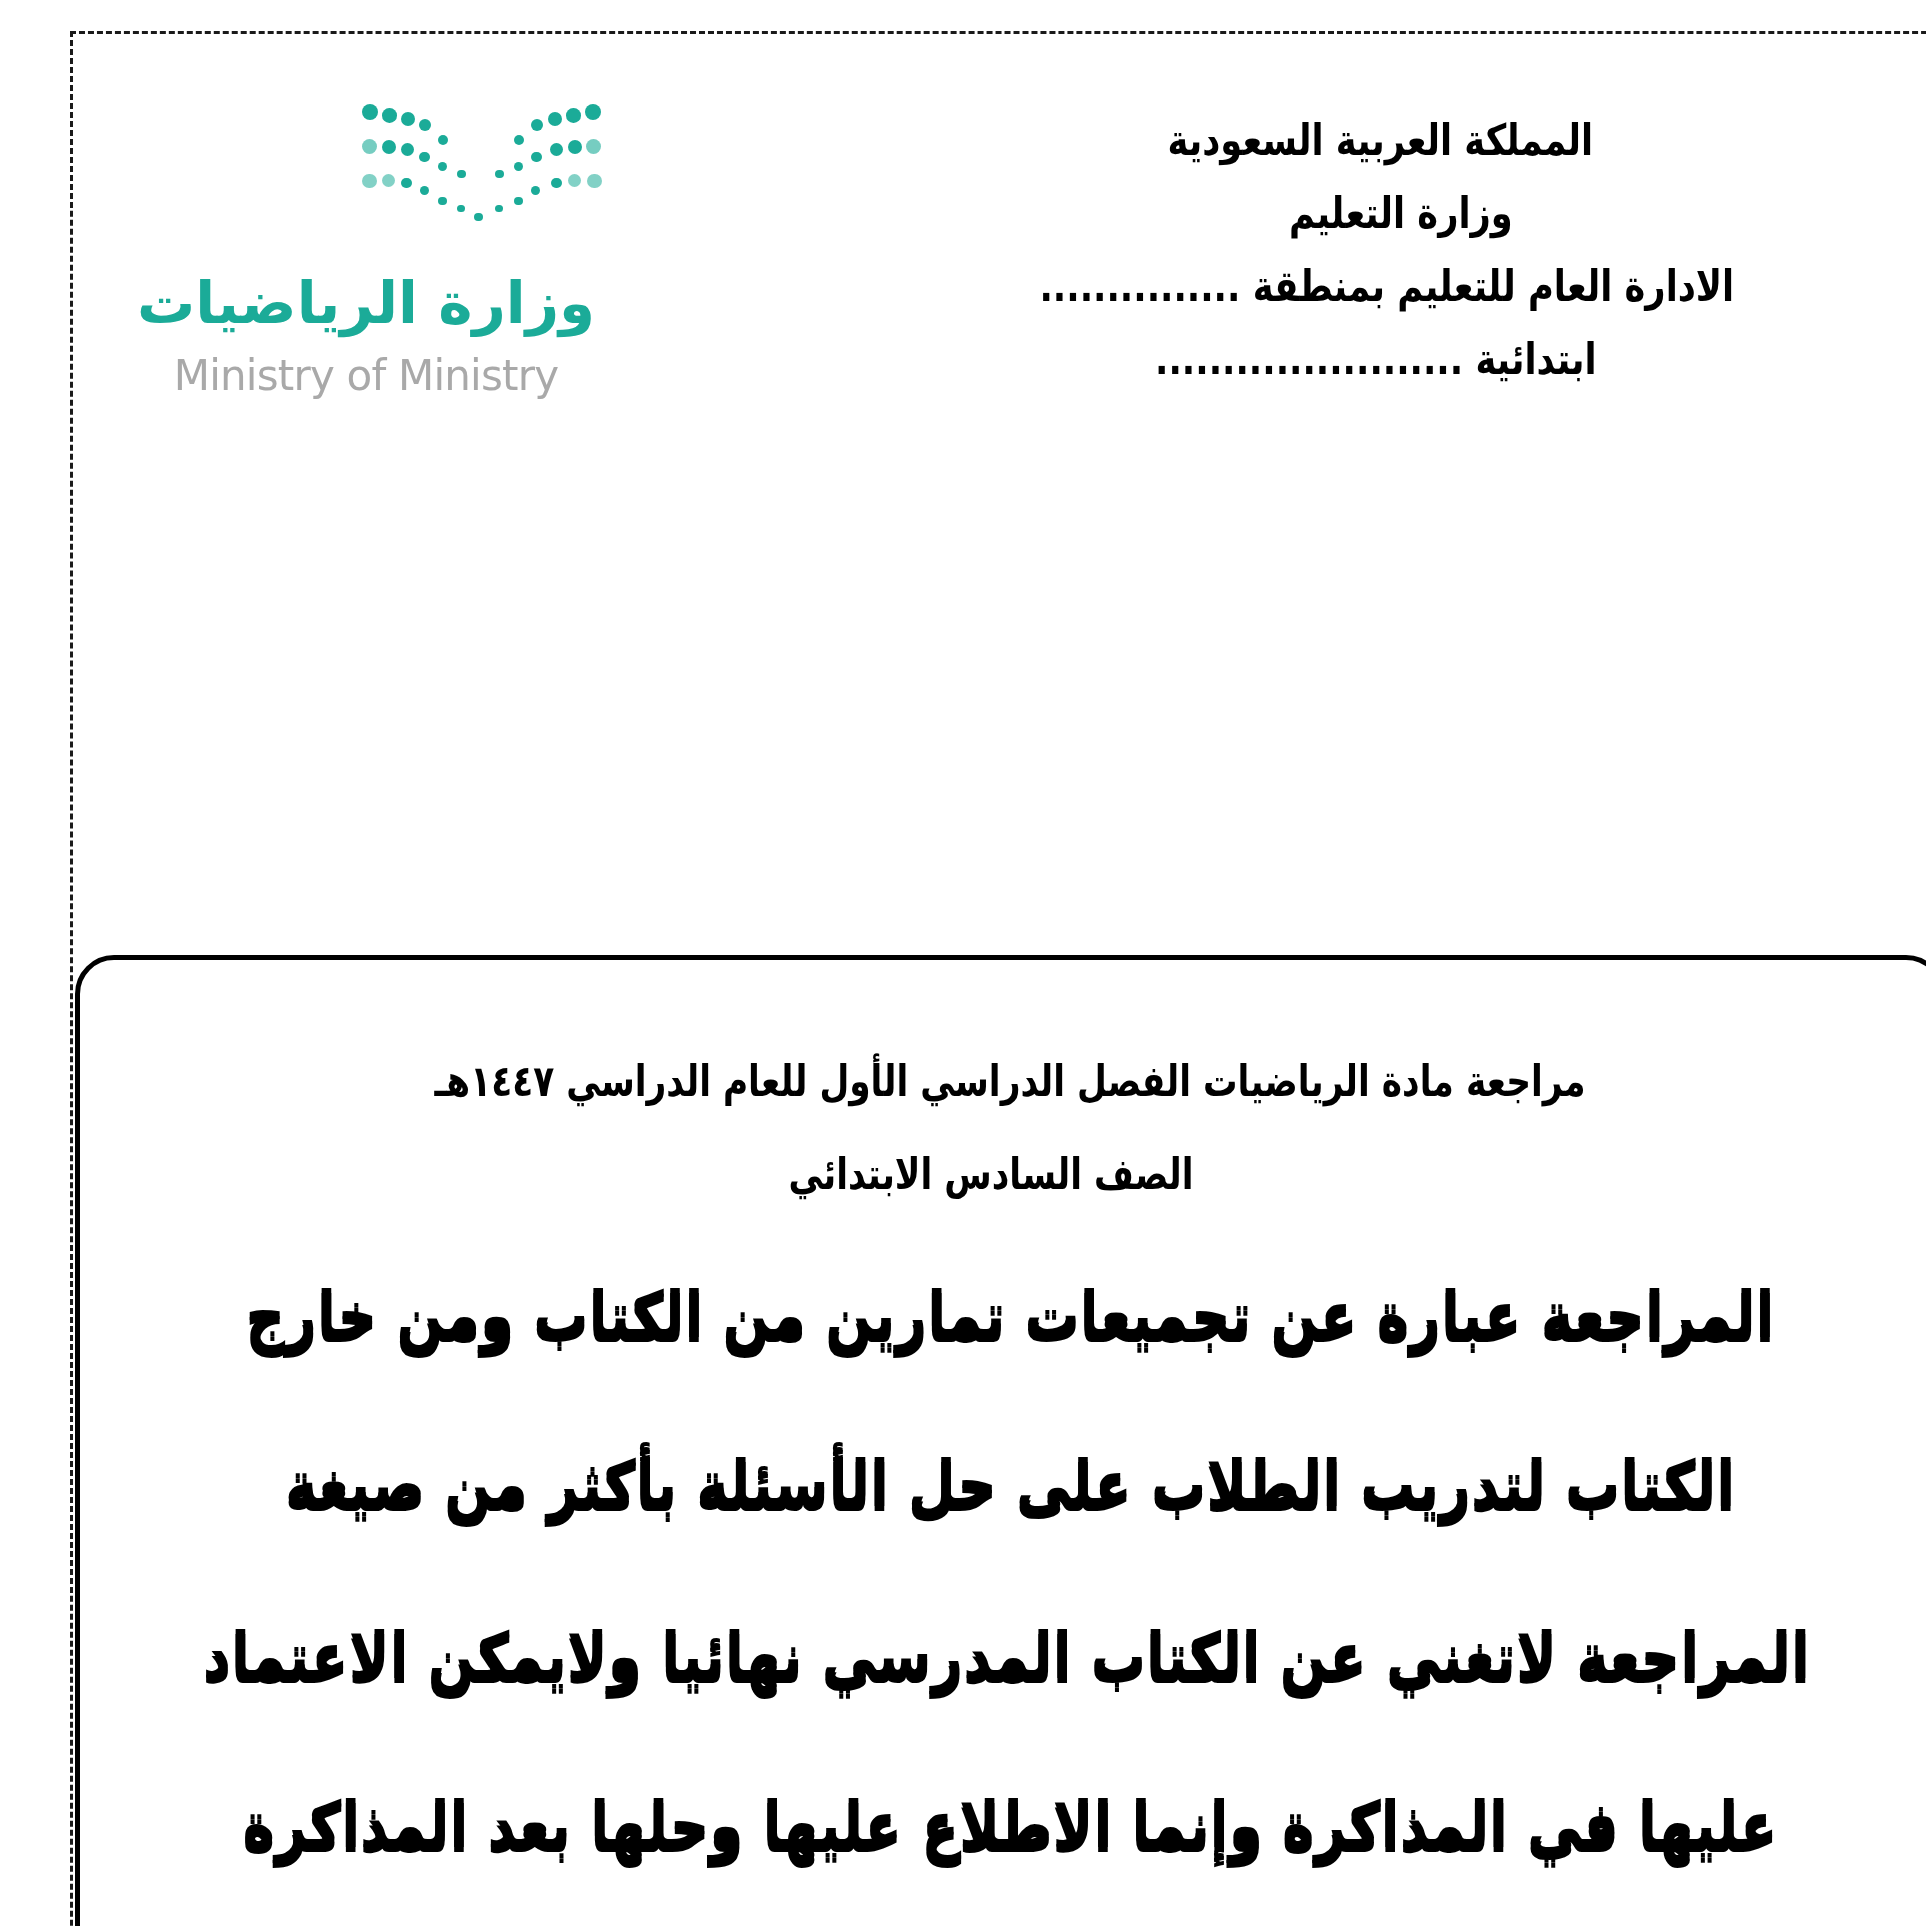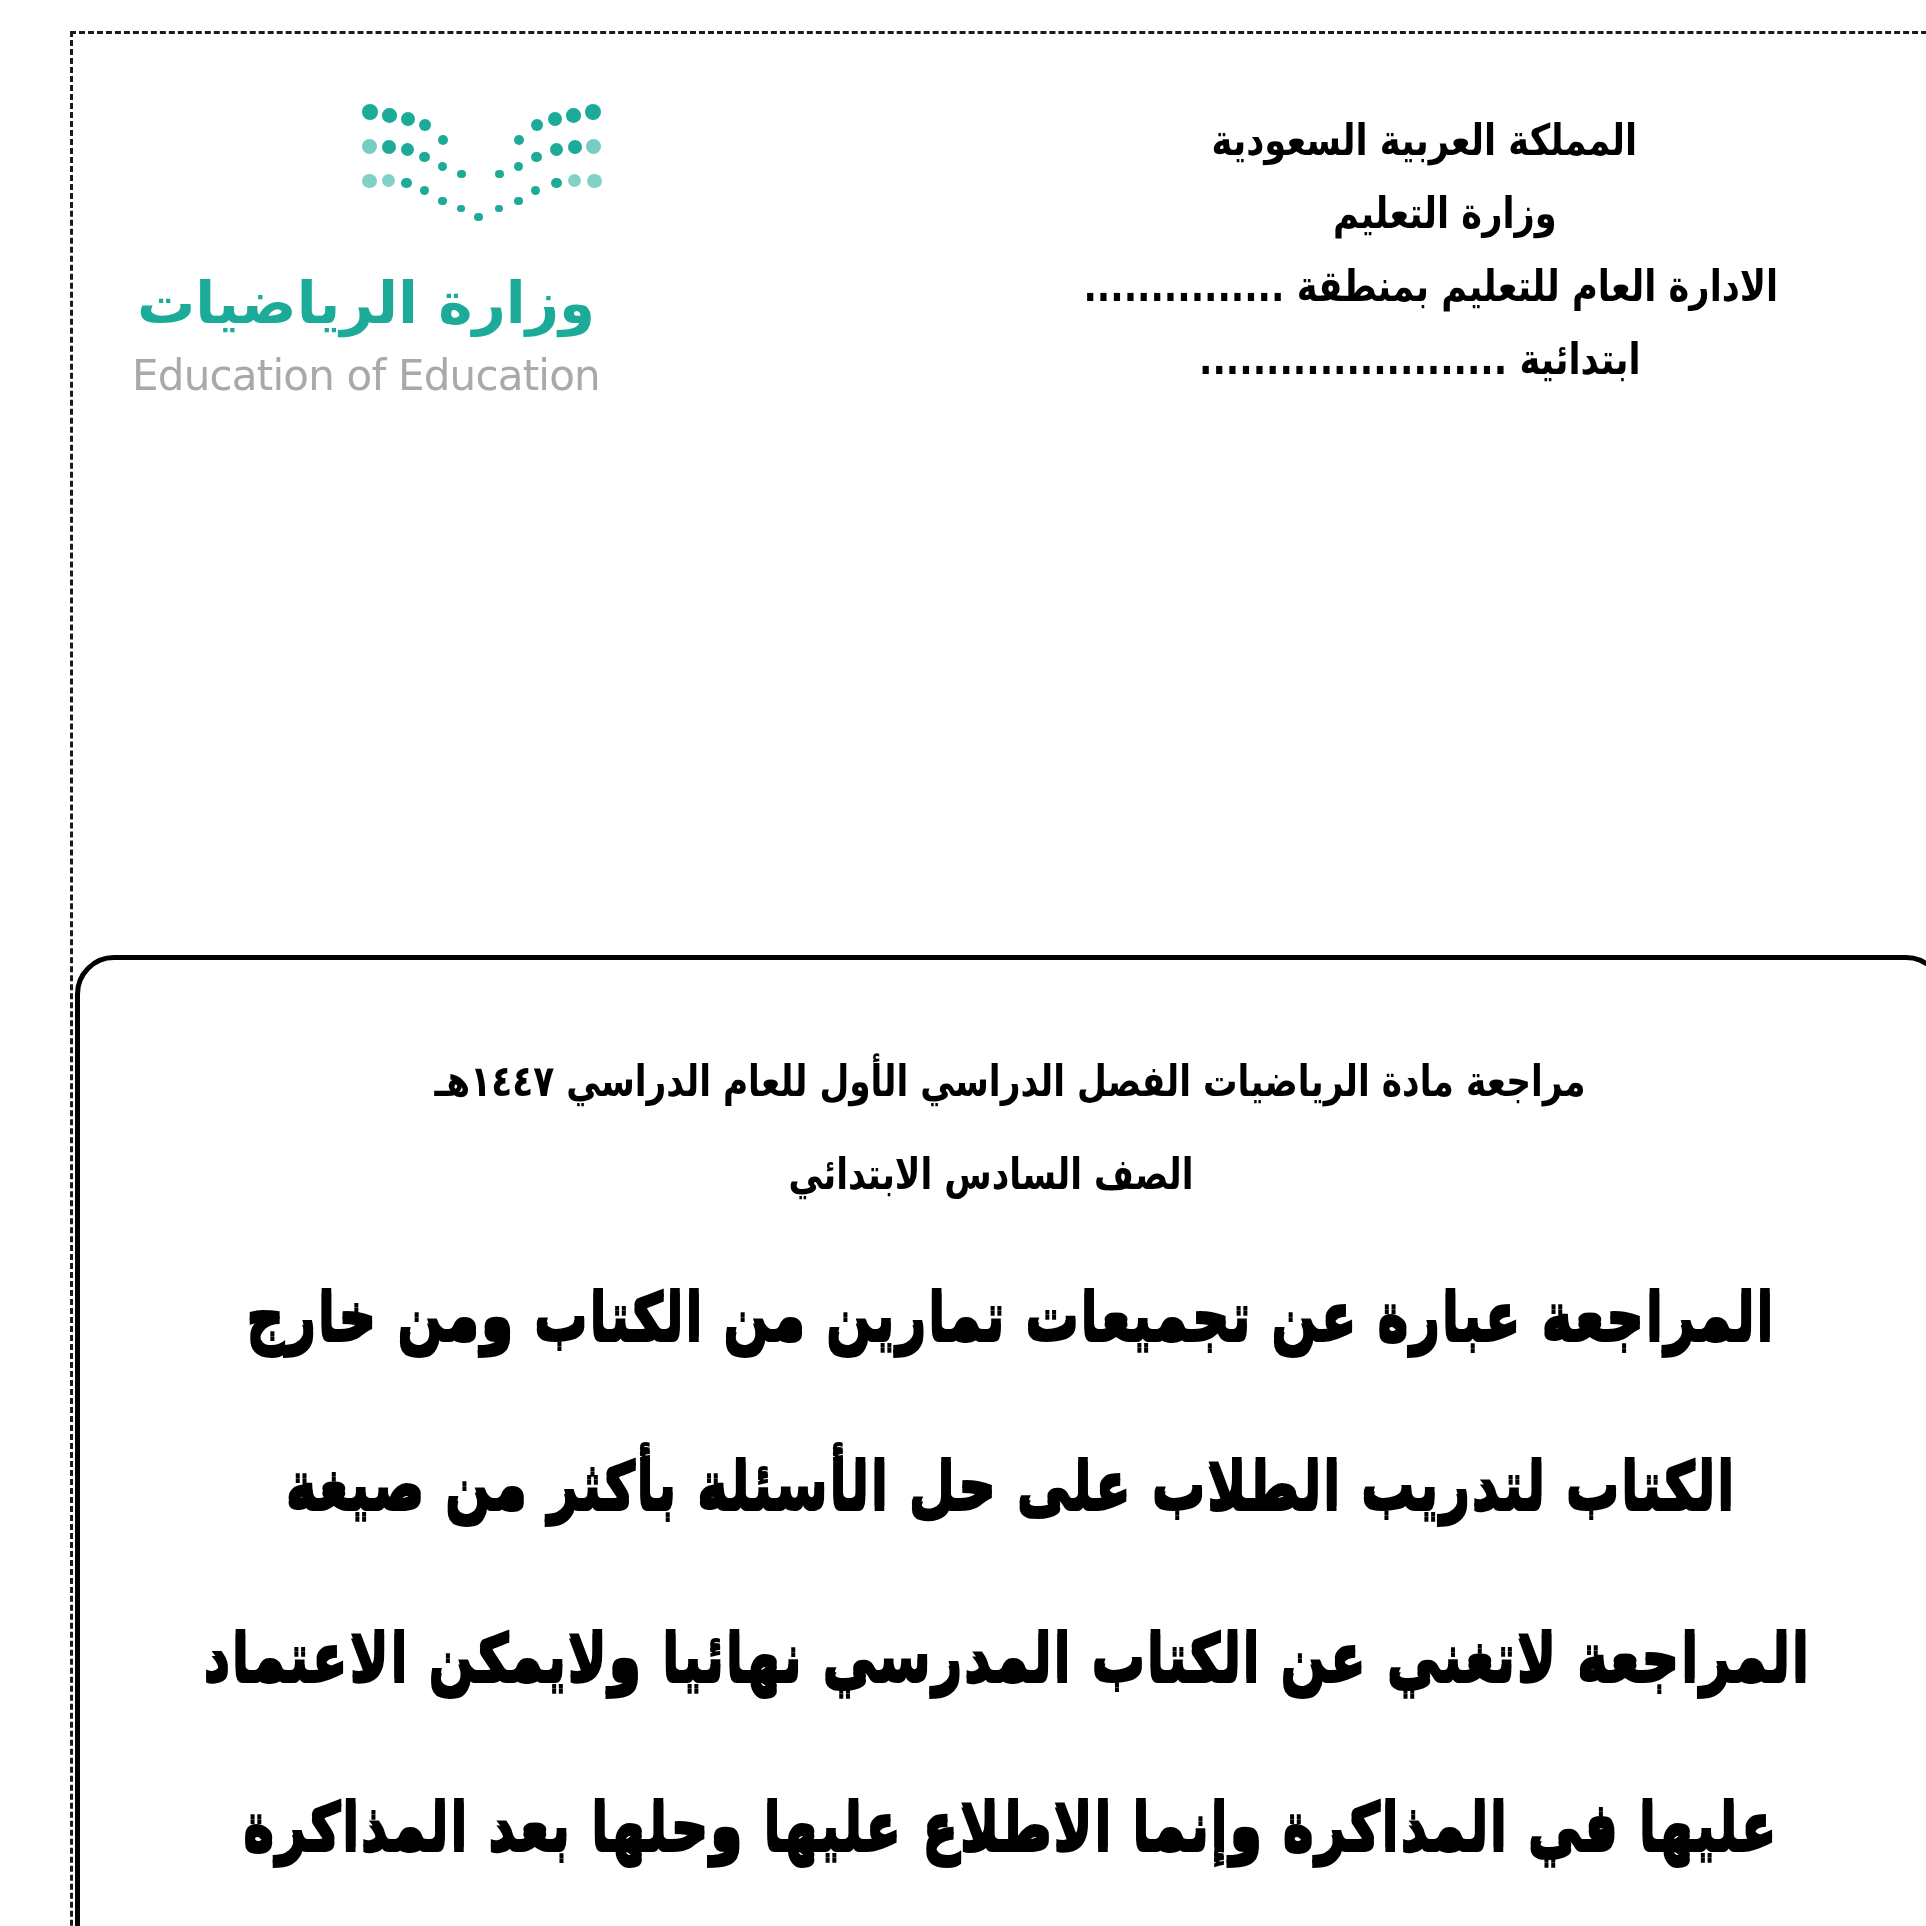--- a/index.html
+++ b/index.html
@@ -22,21 +22,21 @@
       direction: rtl; font-family: "DejaVu Sans", sans-serif; font-weight: bold;
       font-size: 58px; line-height: 1; color: #1bab98; letter-spacing: 3.1px;
     }
     .logo-en {
       position: absolute; left: 0; top: 266px; width: 478px; text-align: center;
       font-family: "DejaVu Sans", sans-serif; font-size: 42px; line-height: 1;
       color: #a9a9a9; letter-spacing: -0.8px;
     }
 
     
-    .header { left: 1042px; top: 104px; width: 809px; direction: rtl; }
+    .header { left: 998px; top: 104px; width: 809px; direction: rtl; }
     .header .line {
       font-family: "DejaVu Sans", sans-serif; font-weight: bold; font-size: 43px;
       line-height: 73px; white-space: nowrap; letter-spacing: -1.2px;
       transform: scaleX(0.82); transform-origin: center;
     }
     .h1 { text-align: center; padding-right: 54px; }
     .h2 { text-align: center; padding-right: 3.9px; }
     .h3 { text-align: right; }
     .h4 { text-align: center; padding-right: 65px; }
 
@@ -102,21 +102,21 @@
       <span style="left: 152px; top: 65px; width: 9.2px; height: 9.2px; background: rgb(27, 171, 152); opacity: 1;"></span>
       <span style="left: 133px; top: 73px; width: 8.5px; height: 8.5px; background: rgb(27, 171, 152); opacity: 1;"></span>
       <span style="left: 225px; top: 77px; width: 14.6px; height: 14.6px; background: rgb(27, 171, 152); opacity: 0.55;"></span>
       <span style="left: 206px; top: 77px; width: 13px; height: 13px; background: rgb(27, 171, 152); opacity: 0.55;"></span>
       <span style="left: 189px; top: 81px; width: 10.8px; height: 10.8px; background: rgb(27, 171, 152); opacity: 1;"></span>
       <span style="left: 169px; top: 89px; width: 9.2px; height: 9.2px; background: rgb(27, 171, 152); opacity: 1;"></span>
       <span style="left: 152px; top: 100px; width: 8.5px; height: 8.5px; background: rgb(27, 171, 152); opacity: 1;"></span>
       <span style="left: 133px; top: 108px; width: 7.7px; height: 7.7px; background: rgb(27, 171, 152); opacity: 1;"></span>
     </div>
   <div class="logo-ar">وزارة الرياضيات</div>
-  <div class="logo-en">Education of Education</div>
+  <div class="logo-en">Ministry of Ministry</div>
 </div>
 
 <div class="abs header">
   <div class="line h1">المملكة العربية السعودية</div>
   <div class="line h2">وزارة التعليم</div>
   <div class="line h3">الادارة العام للتعليم بمنطقة ...............</div>
   <div class="line h4">ابتدائية .......................</div>
 </div>
 
 <div class="abs box">

